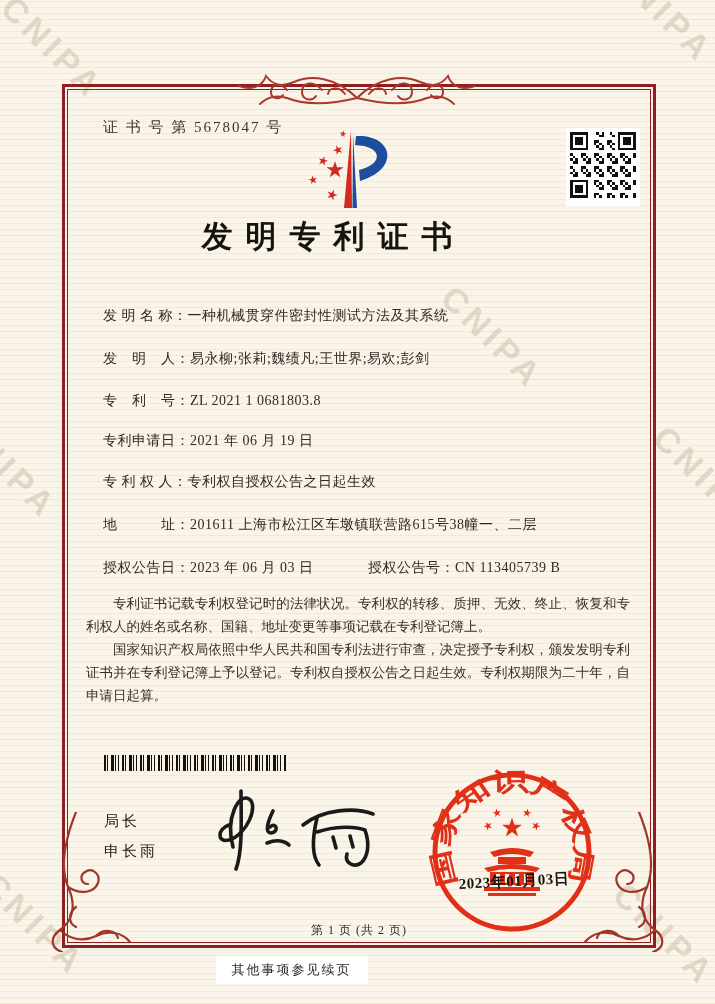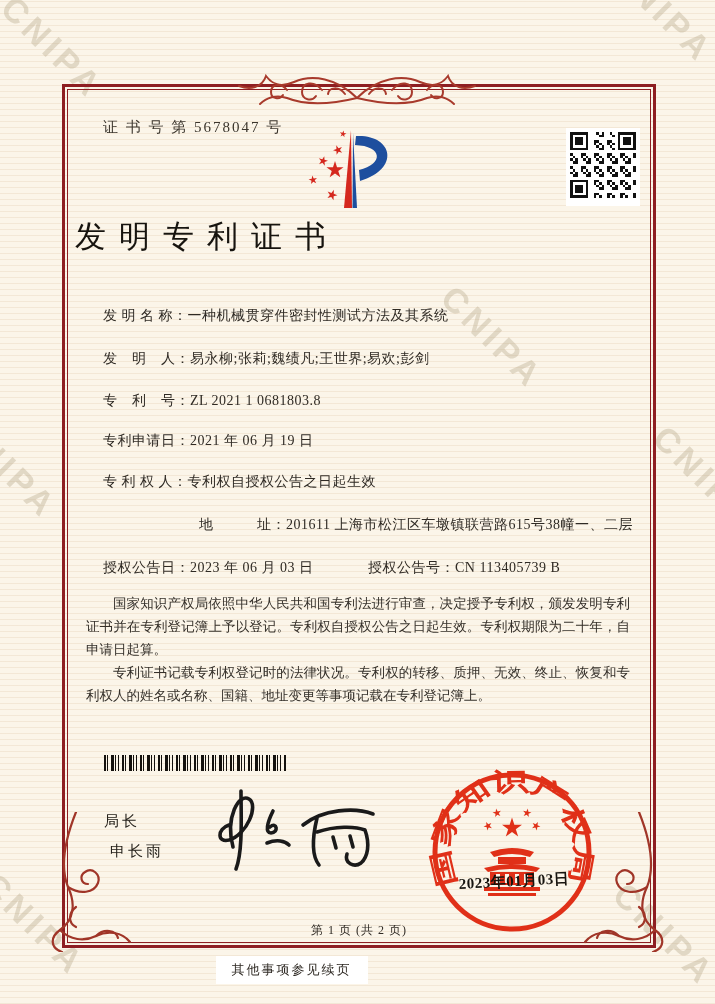--- a/index.html
+++ b/index.html
@@ -17,21 +17,21 @@
   }
   .frame{
     position:absolute;left:62px;top:84px;width:594px;height:864px;
     box-sizing:border-box;border:3px solid #8e1e22;
   }
   .frame-inner{position:absolute;inset:2px;border:1px solid #8e1e22;}
   .flourish{position:absolute;z-index:3;}
   .abs{position:absolute;}
   .cert-no{left:103px;top:118px;font-size:15px;letter-spacing:2px;color:#3b352c;z-index:4;}
   .title{
-    left:62px;top:216px;width:530px;text-align:left;font-size:31px;font-weight:400;
+    left:62px;top:216px;width:530px;text-align:center;font-size:31px;font-weight:700;
     letter-spacing:.42em;text-indent:.42em;color:#17140f;z-index:4;
   }
   .frow{left:103px;width:530px;font-size:14px;letter-spacing:.5px;z-index:4;line-height:20px;}
   .flabel{color:#2f2a24;}
   .fvalue{color:#2f2a24;}
   .grant-pair2{position:absolute;left:265px;top:0;white-space:nowrap;}
   .paras{
     left:86px;top:592px;width:544px;font-size:13.5px;line-height:23px;
     text-align:justify;color:#35302a;z-index:4;
   }
@@ -286,40 +286,40 @@
 </div>
 <div class="abs frow" style="top:391px;">
   <span class="flabel">专　利　号：</span><span class="fvalue">ZL 2021 1 0681803.8</span>
 </div>
 <div class="abs frow" style="top:431px;">
   <span class="flabel">专利申请日：</span><span class="fvalue">2021 年 06 月 19 日</span>
 </div>
 <div class="abs frow" style="top:472px;">
   <span class="flabel">专 利 权 人：</span><span class="fvalue">专利权自授权公告之日起生效</span>
 </div>
-<div class="abs frow" style="top:515px;text-align:right;">
+<div class="abs frow" style="top:515px;">
   <span class="flabel">地　　　址：</span><span class="fvalue">201611 上海市松江区车墩镇联营路615号38幢一、二层</span>
 </div>
 
 <div class="abs frow" style="top:558px;">
   <span>授权公告日：</span><span>2023 年 06 月 03 日</span>
   <span class="grant-pair2">
     <span>授权公告号：</span><span>CN 113405739 B</span>
   </span>
 </div>
 
 <div class="abs paras">
+  <p>专利证书记载专利权登记时的法律状况。专利权的转移、质押、无效、终止、恢复和专利权人的姓名或名称、国籍、地址变更等事项记载在专利登记簿上。</p>
   <p>国家知识产权局依照中华人民共和国专利法进行审查，决定授予专利权，颁发发明专利证书并在专利登记簿上予以登记。专利权自授权公告之日起生效。专利权期限为二十年，自申请日起算。</p>
-  <p>专利证书记载专利权登记时的法律状况。专利权的转移、质押、无效、终止、恢复和专利权人的姓名或名称、国籍、地址变更等事项记载在专利登记簿上。</p>
 </div>
 
 <div class="abs barcode"></div>
 
 <div class="abs director" style="top:812px;">局长</div>
-<div class="abs director" style="top:842px;margin-left:6px;">申长雨</div>
+<div class="abs director" style="top:842px;">申长雨</div>
 
 <svg class="abs sig" width="175" height="90" viewBox="0 0 175 90">
   <g fill="none" stroke="#1a1a1a" stroke-width="3.6" stroke-linecap="round" stroke-linejoin="round">
     <path d="M28,62 C20,32 34,8 44,14 C54,20 42,50 24,55 C12,58 12,44 24,40"></path>
     <path d="M36,6 C36,30 38,66 31,84"></path>
     <path d="M68,26 C62,38 60,48 66,48 C74,48 72,36 65,42"></path>
     <path d="M62,58 C72,54 80,56 84,60"></path>
     <path d="M98,40 C118,24 150,22 168,29"></path>
     <path d="M112,33 C107,54 107,71 114,80"></path>
     <path d="M112,47 C130,41 150,41 160,45 C165,59 163,72 156,78 C149,83 139,78 142,69"></path>

